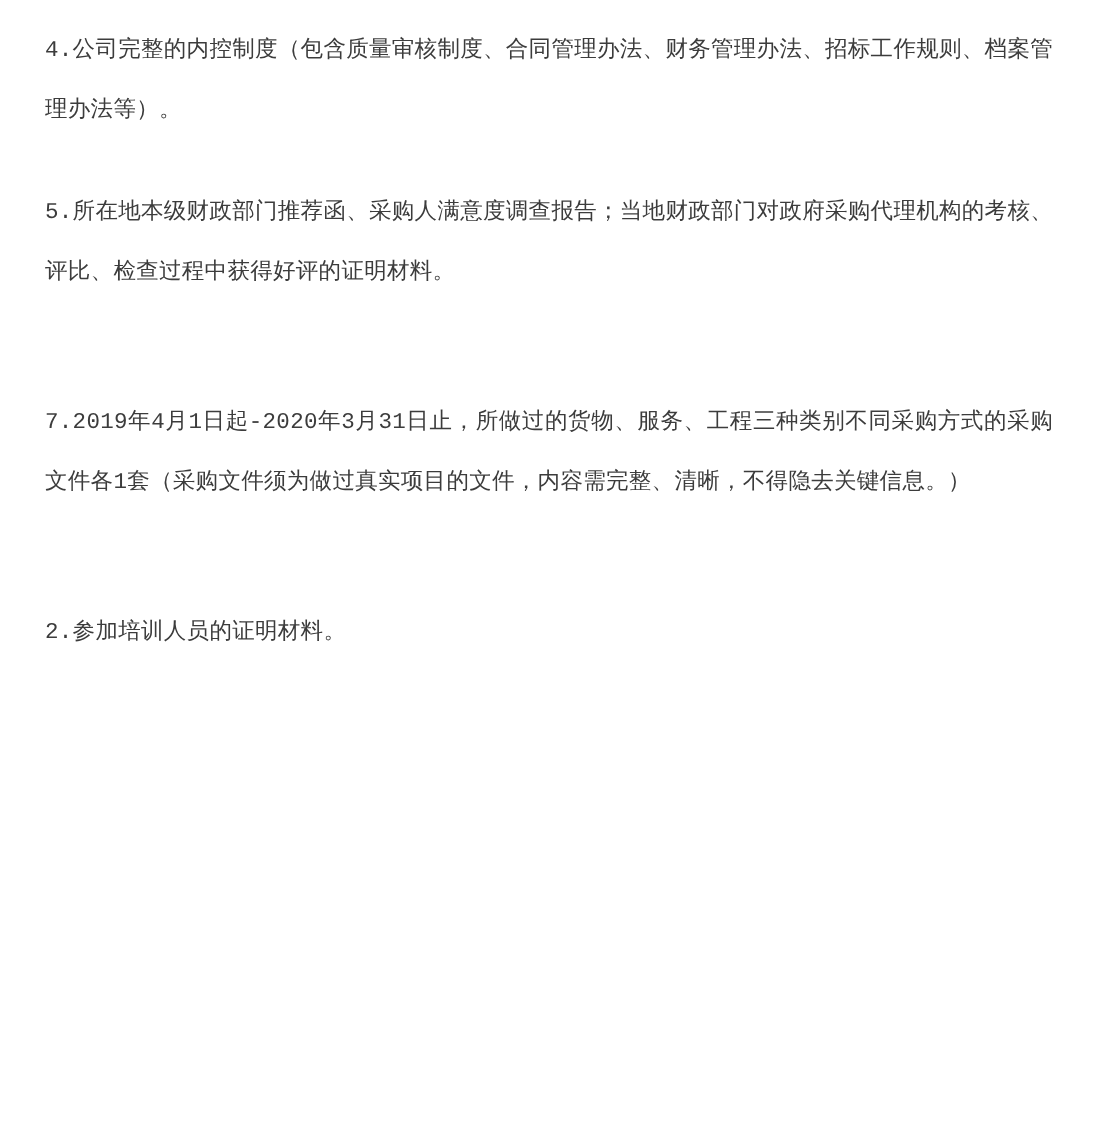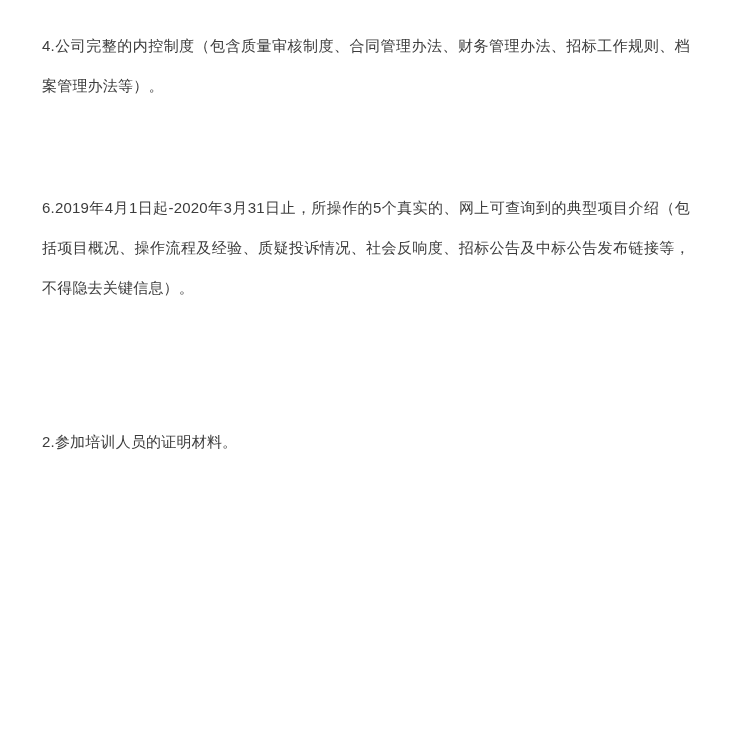--- a/index.html
+++ b/index.html
@@ -17,39 +17,41 @@
   .doc {
     box-sizing: border-box;
     width: 732px;
     padding: 14px 30px 0 30px;
   }
   .para {
     font-size: 15px;
     line-height: 40px;
     letter-spacing: 0.2px;
     text-align: justify;
-    margin: 12px;
+    margin: 0;
     color: #3c3c3c;
+    font-family: Liberation Mono, monospace;
   }
   .gap-sm { height: 28px; }
   .gap-md { height: 30px; }
 </style>
 </head>
 <body>
 
 <div class="doc">
 
   <p class="para">4.公司完整的内控制度（包含质量审核制度、合同管理办法、财务管理办法、招标工作规则、档案管理办法等）。</p>
   <div class="gap-sm"></div>
 
+  <p class="para">5.所在地本级财政部门推荐函、采购人满意度调查报告；当地财政部门对政府采购代理机构的考核、评比、检查过程中获得好评的证明材料。</p>
   <div class="gap-md"></div>
 
-  <p class="para">6.2019年4月1日起-2020年3月31日止，所操作的5个真实的、网上可查询到的典型项目介绍（包括项目概况、操作流程及经验、质疑投诉情况、社会反响度、招标公告及中标公告发布链接等，不得隐去关键信息）。</p>
   <div class="gap-md"></div>
 
+  <p class="para">7.2019年4月1日起-2020年3月31日止，所做过的货物、服务、工程三种类别不同采购方式的采购文件各1套（采购文件须为做过真实项目的文件，内容需完整、清晰，不得隐去关键信息。）</p>
   <div class="gap-md"></div>
 
   <div class="gap-md"></div>
 
   <p class="para">2.参加培训人员的证明材料。</p>
   <div class="gap-md"></div>
 
 </div>
 
 </body></html>

